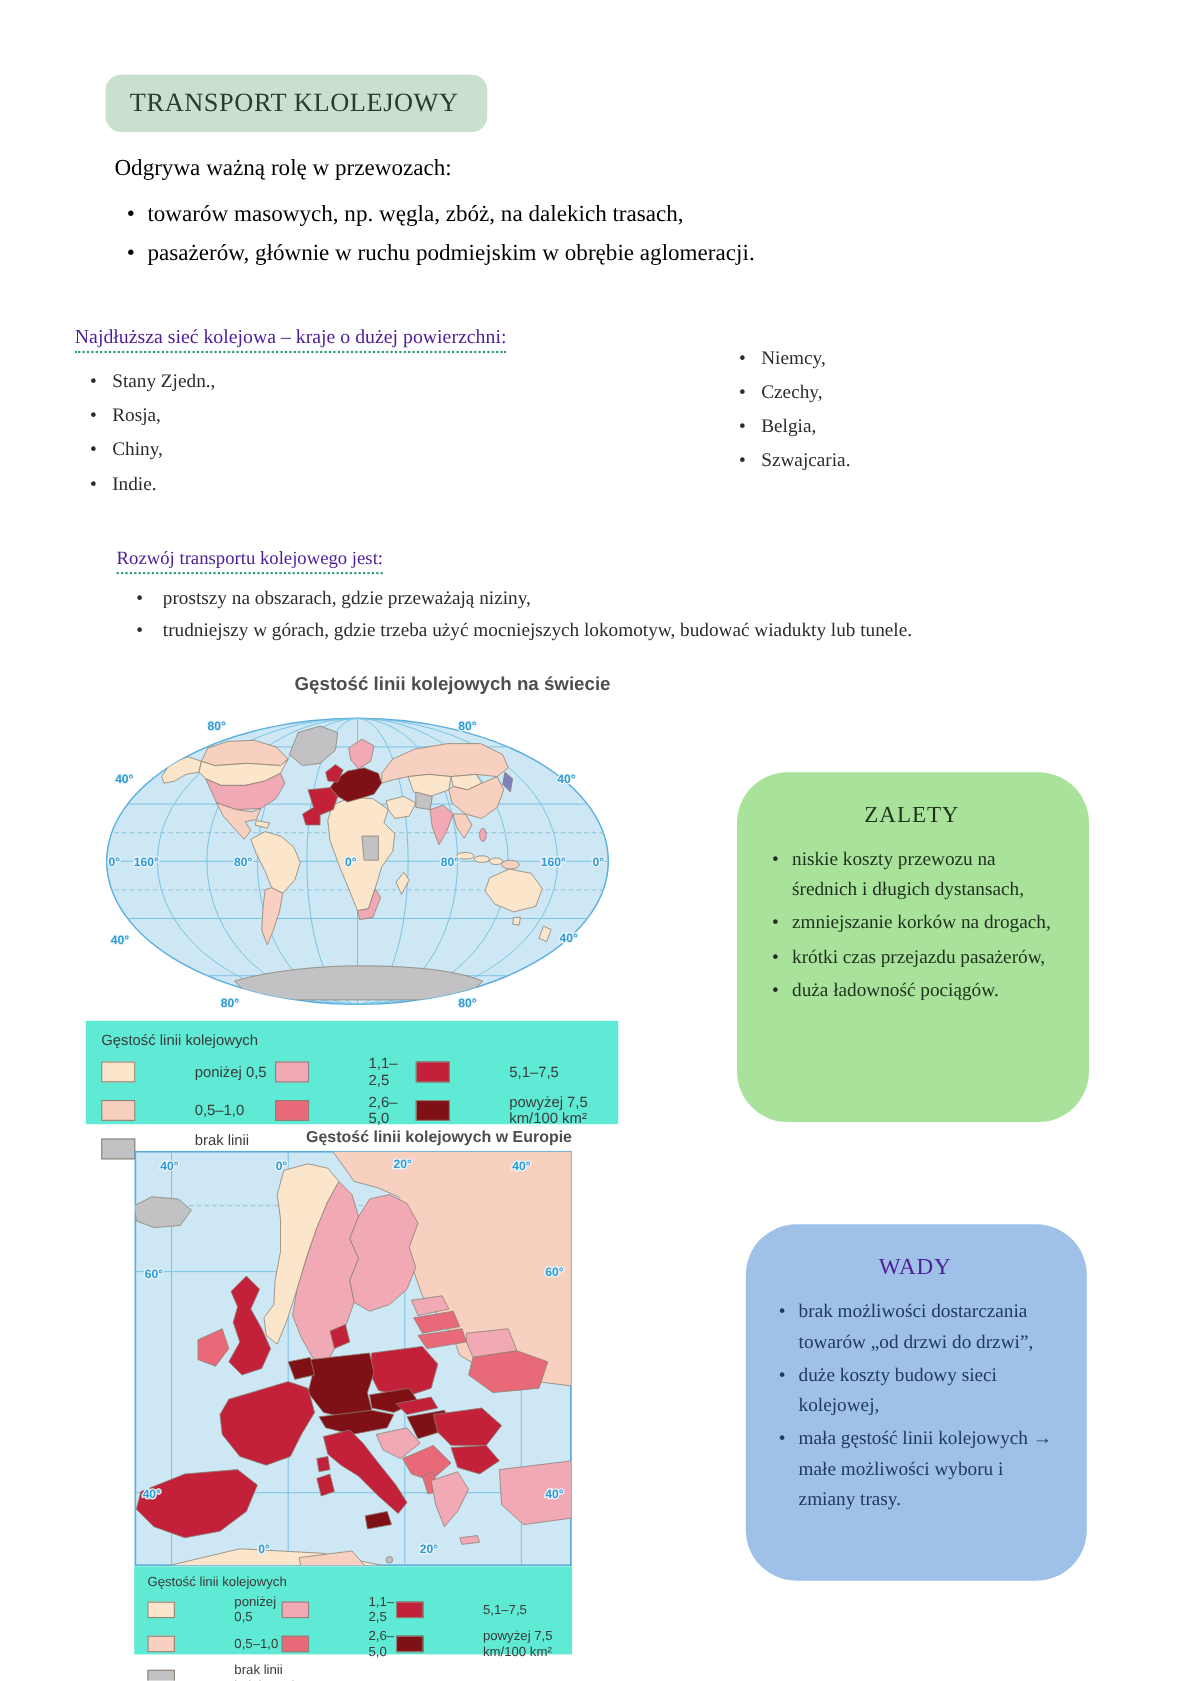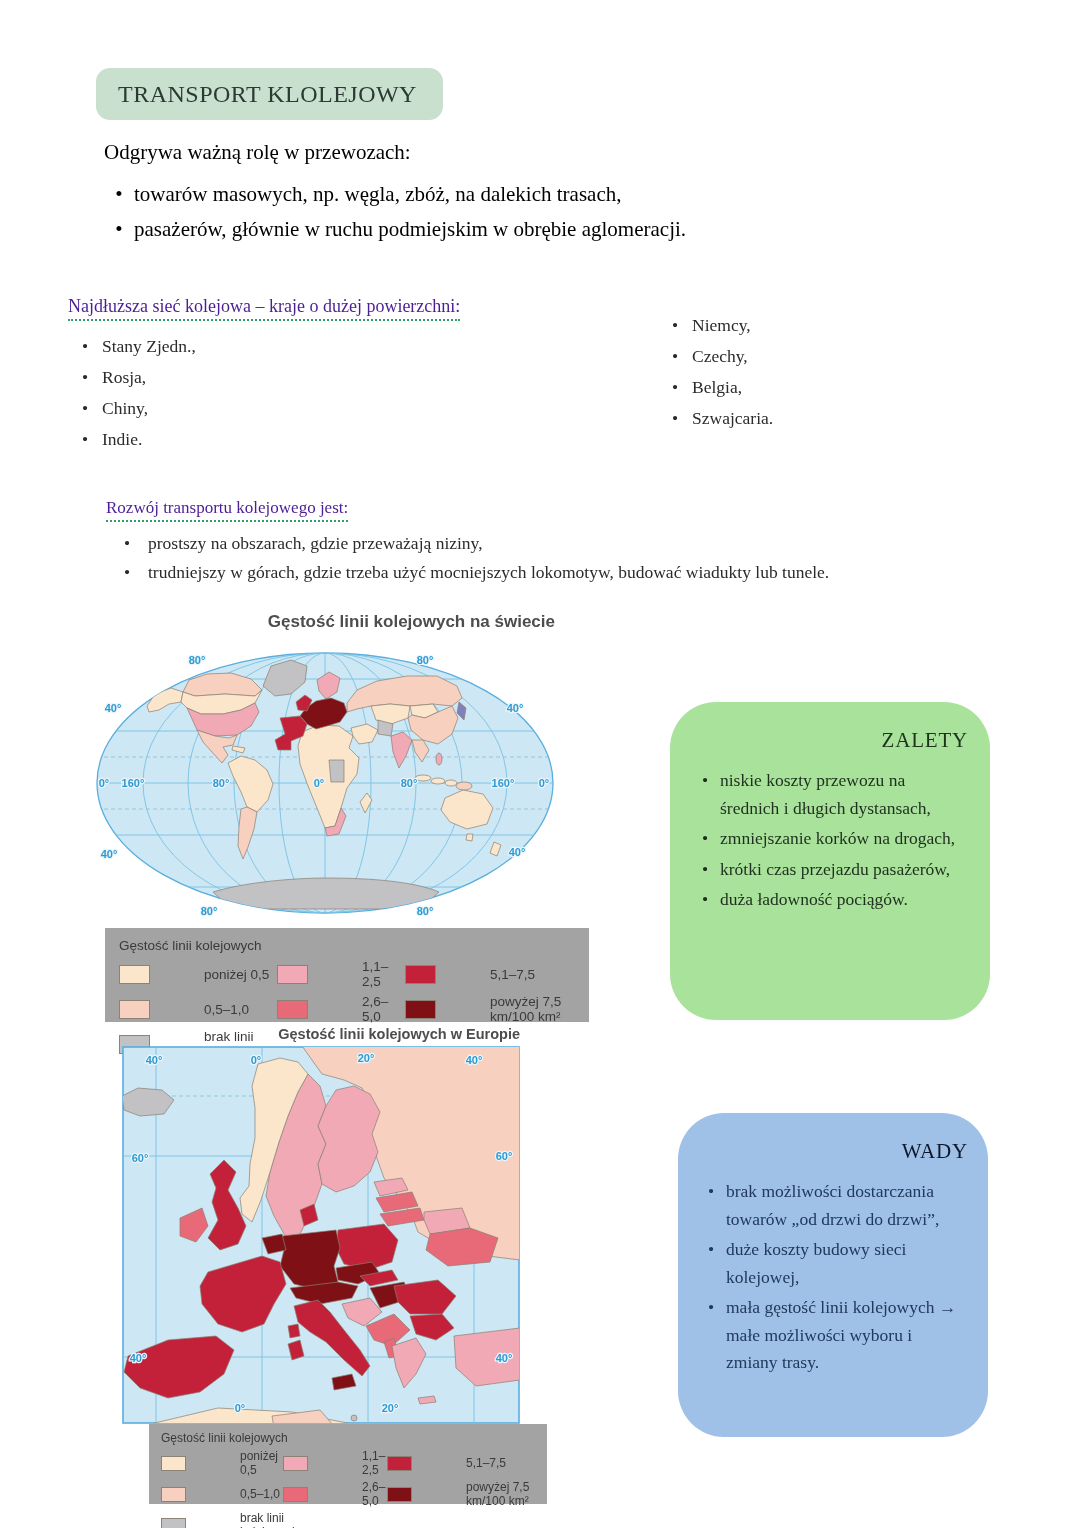--- a/index.html
+++ b/index.html
@@ -38,42 +38,42 @@
   
   .world-map{position:absolute;left:95px;top:646px;width:460px;height:276px;}
   .europe-map{position:absolute;left:122px;top:1046px;width:398px;height:378px;}
   svg .grat{stroke:#79c2e4;stroke-width:.9;fill:none;}
   svg .gratd{stroke:#8fc3db;stroke-width:.9;fill:none;stroke-dasharray:4 3;}
   svg text.glabel{font-family:"Liberation Sans",sans-serif;font-size:11px;font-weight:700;
                   fill:#2e9ad2;stroke:#eaf5fb;stroke-width:2.5px;paint-order:stroke;
                   text-anchor:middle;}
   svg .land{stroke:#8a7f71;stroke-width:.7;stroke-linejoin:round;}
   
-  .legend{position:absolute;background:#a3a3a3;font-family:"Liberation Sans",sans-serif;color:#3a3a3a;margin-left:27px;}
+  .legend{position:absolute;background:#5eead4;font-family:"Liberation Sans",sans-serif;color:#3a3a3a;}
   .legend-world{left:78px;top:928px;width:484px;height:94px;padding:10px 0 0 14px;box-sizing:border-box;}
   .legend-europe{left:122px;top:1424px;width:398px;height:80px;padding:7px 0 0 12px;box-sizing:border-box;}
   .legend-title{margin-bottom:6px;}
   .legend-world .legend-title{font-size:13.5px;}
   .legend-europe .legend-title{font-size:12px;margin-bottom:4px;}
   .legend-grid{display:grid;}
   .legend-world .legend-grid{grid-template-columns:158px 128px 1fr;row-gap:5px;}
   .legend-europe .legend-grid{grid-template-columns:122px 104px 1fr;row-gap:3px;}
   .li{display:flex;align-items:center;gap:45px;}
   .sw{display:inline-block;border:1px solid #8d8276;margin-right:9px;flex:none;}
   .legend-world .sw{width:29px;height:17px;}
   .legend-europe .sw{width:23px;height:13px;}
   .legend-world .li span:last-child{font-size:13.5px;}
   .legend-europe .li span:last-child{font-size:12px;}
   
   .round-box{position:absolute;border-radius:46px;box-sizing:border-box;}
   .adv-box{left:670px;top:702px;width:320px;height:318px;background:#a9e29b;padding:26px 22px 0 20px;}
   .dis-box{left:678px;top:1113px;width:310px;height:324px;background:#a0c1e7;padding:26px 20px 0 18px;}
-  .box-title{text-align:right;font-size:21px;letter-spacing:.8px;margin-bottom:14px;}
+  .box-title{text-align:center;font-size:21px;letter-spacing:.8px;margin-bottom:14px;}
   .adv-box .box-title{color:#1d331d;}
-  .dis-box .box-title{color:#0f172a;}
+  .dis-box .box-title{color:#4c1d95;}
   .box-list{font-size:17.5px;}
   .adv-box .box-list{color:#1e2f1e;}
   .dis-box .box-list{color:#20395c;}
   .box-list .brow{line-height:27.5px;margin-bottom:3px;}
   .box-list .bdot{width:30px;}
 </style>
 </head>
 <body>
 
 <div class="page">

